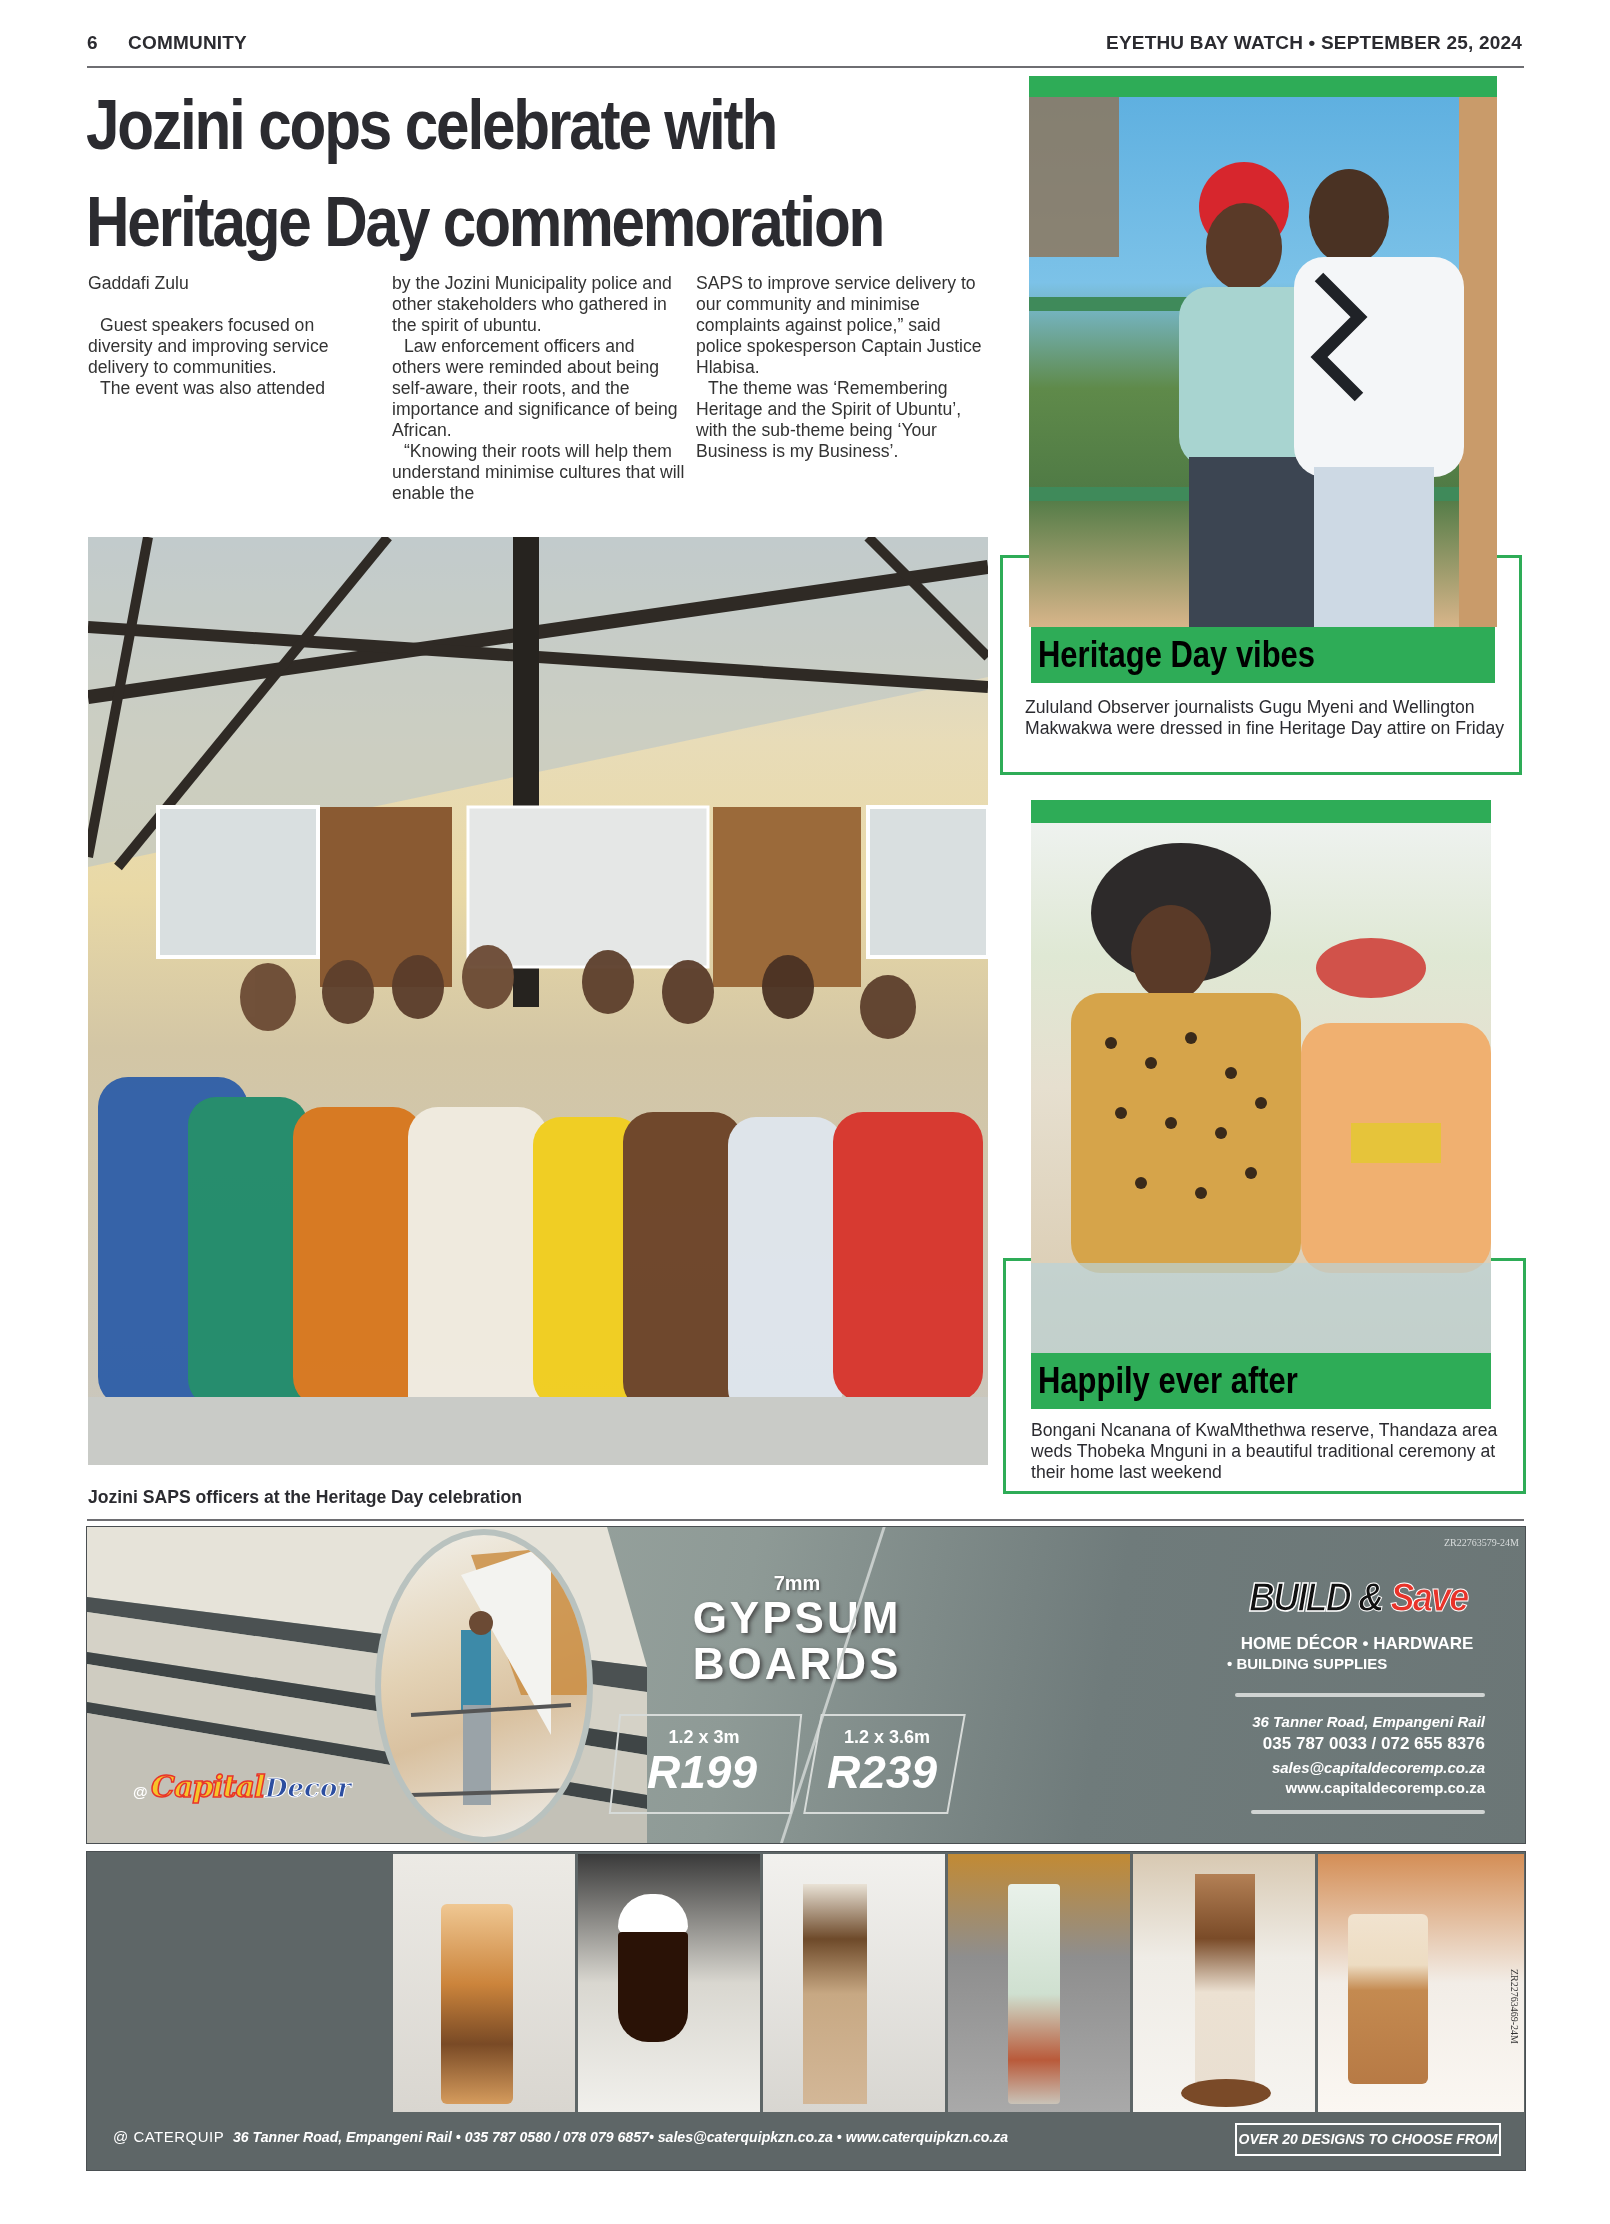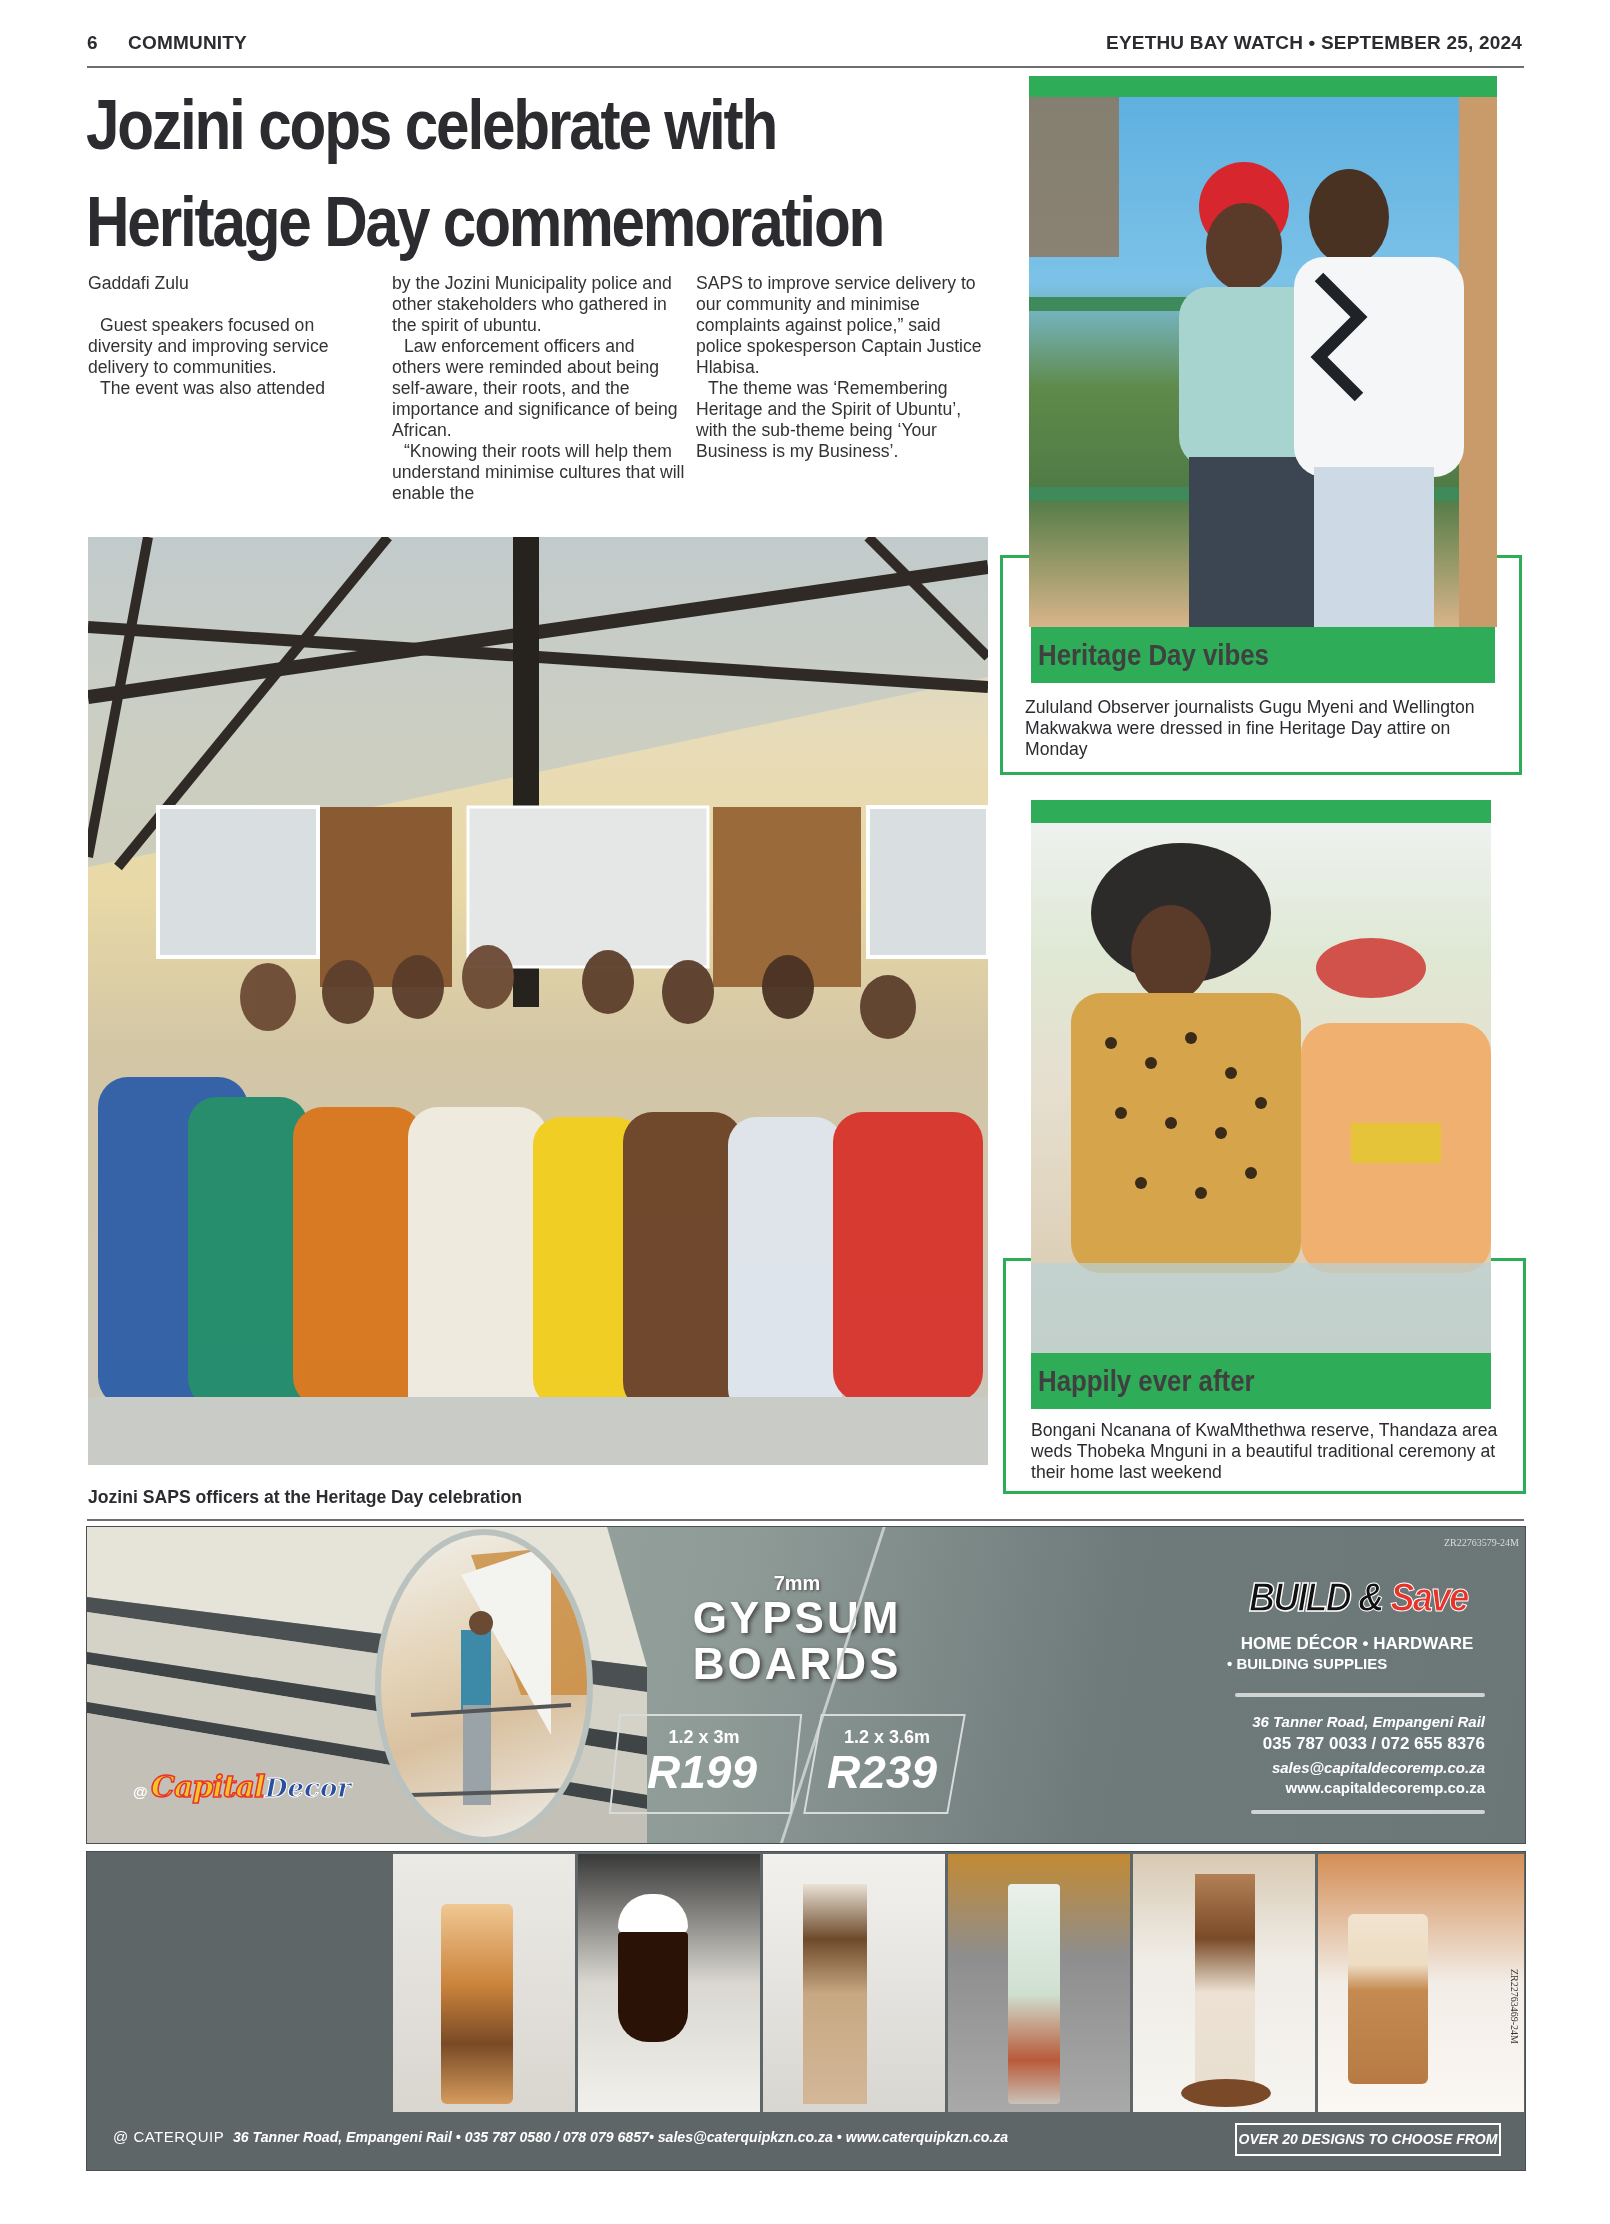--- a/index.html
+++ b/index.html
@@ -18,21 +18,21 @@
   .col { position: absolute; top: 273px; font-size: 17.6px; line-height: 21px; color: #333; }
   .col p { margin: 0; }
   .col .indent { text-indent: 12px; }
   .byline { margin-bottom: 21px !important; }
 
   
   .photo { position: absolute; overflow: hidden; }
   .green { background: #2eac57; }
 
   .caption-box { position: absolute; border: 3px solid #2eac57; background: #fff; }
-  .sub-head { position: absolute; background: #2eac57; color: #404040; font-weight: bold; font-size: 30px; line-height: 56px; padding-left: 7px; white-space: nowrap; }
+  .sub-head { position: absolute; background: #2eac57; color: #000000; font-weight: bold; font-size: 36px; line-height: 56px; padding-left: 7px; white-space: nowrap; }
   .sub-head span { display: inline-block; transform: scaleX(0.86); transform-origin: left center; }
   .cap-text { position: absolute; font-size: 17.6px; line-height: 21px; color: #2b2b30; }
 
   .main-caption { position: absolute; font-weight: bold; font-size: 17.6px; color: #2b2b30; }
 
   
   .ad1 { position: absolute; left: 86px; top: 1526px; width: 1440px; height: 318px; border: 1px solid #4a4f52; overflow: hidden; background: linear-gradient(100deg, #a7b1ab 0%, #8e9a96 45%, #6f7b7b 70%, #6b7676 100%); }
   .ad2 { position: absolute; left: 86px; top: 1851px; width: 1440px; height: 320px; border: 1px solid #4a4f52; overflow: hidden; background: #5e6667; }
 </style>
 </head>
@@ -115,21 +115,21 @@
     <ellipse cx="215" cy="150" rx="38" ry="44" fill="#5a3a28"></ellipse>
     <rect x="150" y="190" width="160" height="180" rx="30" fill="#a8d4d0"></rect>
     <rect x="160" y="360" width="140" height="170" fill="#3c4552"></rect>
     <ellipse cx="320" cy="120" rx="40" ry="48" fill="#4a3223"></ellipse>
     <rect x="265" y="160" width="170" height="220" rx="30" fill="#f4f6f8"></rect>
     <path d="M290 180 L330 220 L290 260 L330 300" stroke="#1f2227" stroke-width="12" fill="none"></path>
     <rect x="285" y="370" width="120" height="160" fill="#cdd9e4"></rect>
   </svg>
 </div>
 <div class="sub-head" style="left:1031px; top:627px; width:464px;"><span>Heritage Day vibes</span></div>
-<div class="cap-text" style="left:1025px; top:697px; width:490px;">Zululand Observer journalists Gugu Myeni and Wellington Makwakwa were dressed in fine Heritage Day attire on Monday</div>
+<div class="cap-text" style="left:1025px; top:697px; width:490px;">Zululand Observer journalists Gugu Myeni and Wellington Makwakwa were dressed in fine Heritage Day attire on Friday</div>
 
 <div class="caption-box" style="left:1003px; top:1258px; width:523px; height:236px;"></div>
 <div class="green abs" style="left:1031px; top:800px; width:460px; height:23px;"></div>
 <div class="photo" style="left:1031px; top:823px; width:460px; height:530px; background: linear-gradient(180deg, #eef2ef 0%, #dfe8d4 25%, #e6dfcf 50%, #d8c8ac 100%);">
   <svg width="460" height="530" viewBox="0 0 460 530">
     <ellipse cx="150" cy="90" rx="90" ry="70" fill="#2d2a2a"></ellipse>
     <ellipse cx="140" cy="130" rx="40" ry="48" fill="#5a3a28"></ellipse>
     <rect x="40" y="170" width="230" height="280" rx="30" fill="#d6a44a"></rect>
     <g fill="#3a2a1a">
       <circle cx="80" cy="220" r="6"></circle>

